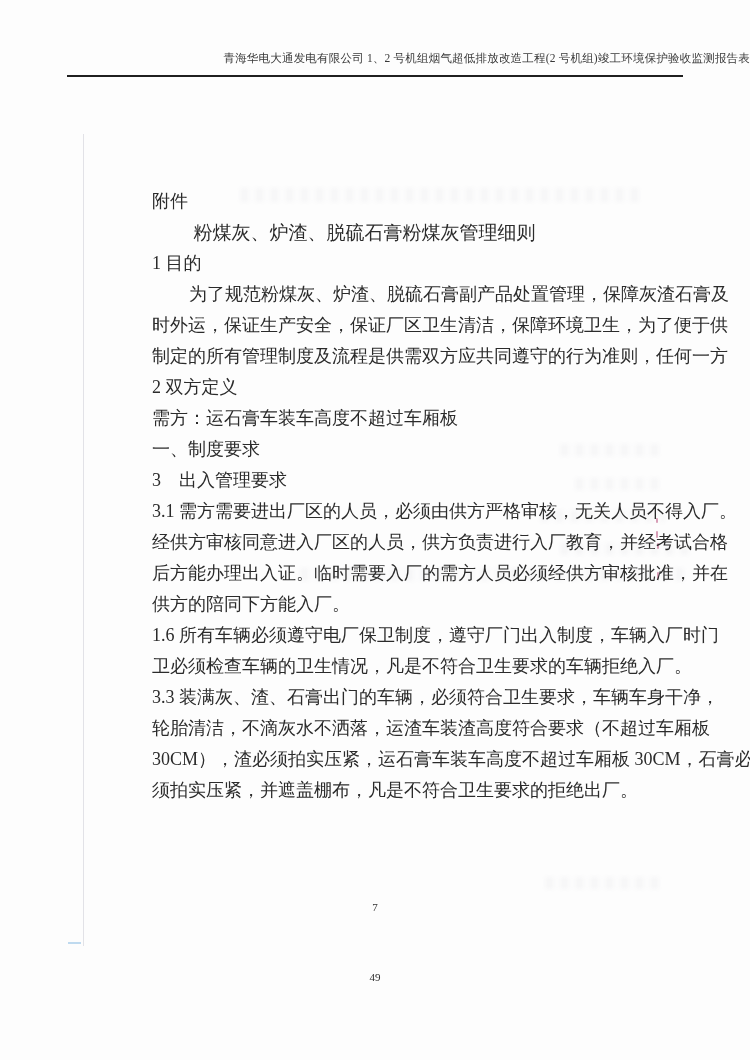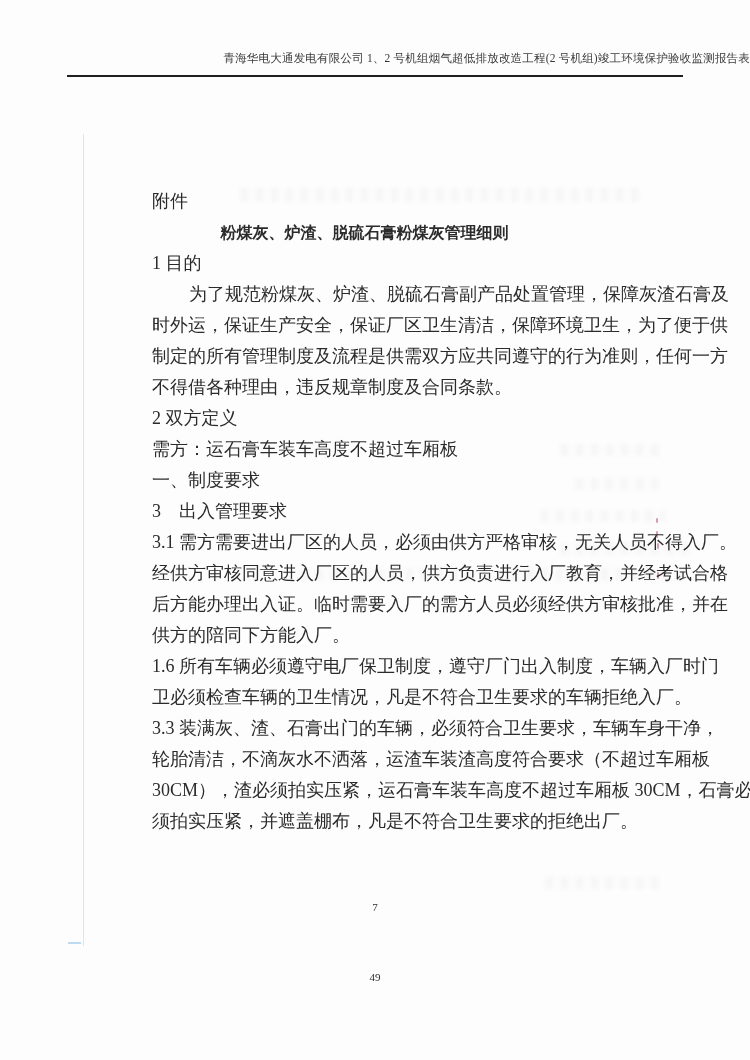--- a/index.html
+++ b/index.html
@@ -31,22 +31,22 @@
   .doc {
     position: absolute; left: 152px; top: 186px; width: 470px;
   }
   .line {
     height: 31px; line-height: 31px;
     font-size: 18px;
     white-space: nowrap;
     letter-spacing: 0;
   }
   .line.doc-title {
-    font-weight: bold;
-    font-size: 16px;
+    font-weight: normal;
+    font-size: 19px;
     text-align: center;
     padding-right: 45px;
   }
   .line.indent { text-indent: 2.05em; }
   .inner-page-num {
     position: absolute; left: 0; top: 901px; width: 750px;
     text-align: center; padding-right: 0;
     font-size: 11px; color: #333333;
   }
   .footer-num {
@@ -99,21 +99,20 @@
 
   <div class="blue-tick"></div>
 
   <main class="doc">
     <div class="line">附件</div>
     <div class="line doc-title">粉煤灰、炉渣、脱硫石膏粉煤灰管理细则</div>
     <div class="line">1 目的</div>
     <div class="line indent">为了规范粉煤灰、炉渣、脱硫石膏副产品处置管理，保障灰渣石膏及</div>
     <div class="line">时外运，保证生产安全，保证厂区卫生清洁，保障环境卫生，为了便于供</div>
     <div class="line">制定的所有管理制度及流程是供需双方应共同遵守的行为准则，任何一方</div>
-    <div class="line">不得借各种理由，违反规章制度及合同条款。</div>
     <div class="line">2 双方定义</div>
     <div class="line">需方：运石膏车装车高度不超过车厢板</div>
     <div class="line">一、制度要求</div>
     <div class="line">3　出入管理要求</div>
     <div class="line">3.1 需方需要进出厂区的人员，必须由供方严格审核，无关人员不得入厂。</div>
     <div class="line">经供方审核同意进入厂区的人员，供方负责进行入厂教育，并经考试合格</div>
     <div class="line">后方能办理出入证。临时需要入厂的需方人员必须经供方审核批准，并在</div>
     <div class="line">供方的陪同下方能入厂。</div>
     <div class="line">1.6 所有车辆必须遵守电厂保卫制度，遵守厂门出入制度，车辆入厂时门</div>
     <div class="line">卫必须检查车辆的卫生情况，凡是不符合卫生要求的车辆拒绝入厂。</div>

